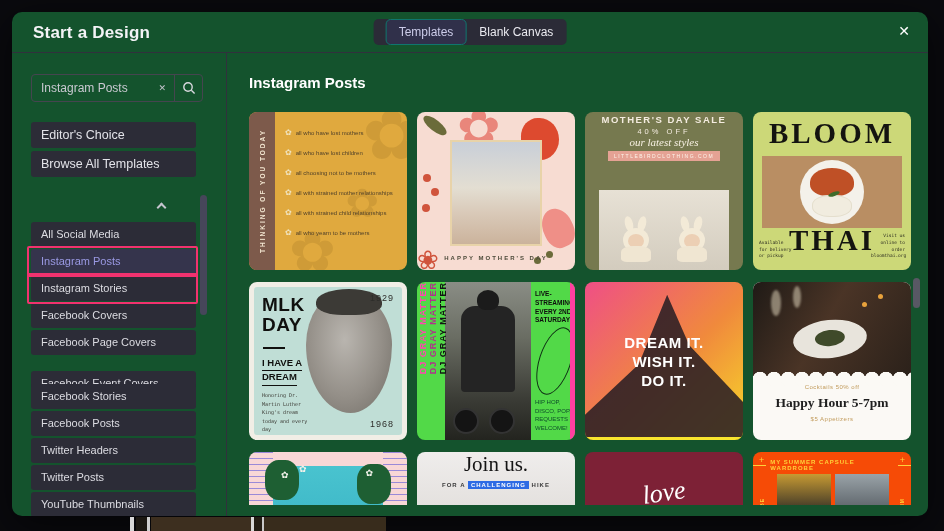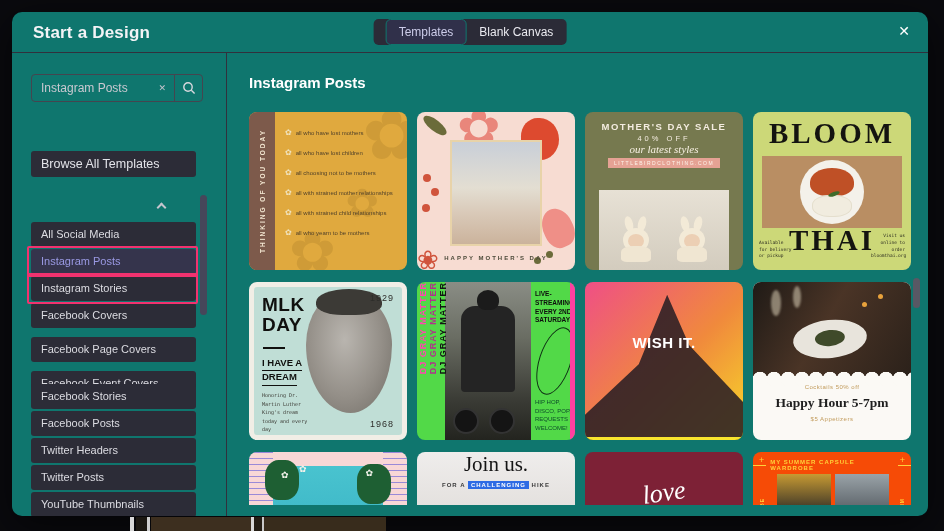--- a/index.html
+++ b/index.html
@@ -2,21 +2,21 @@
 <html><head>
 <meta charset="utf-8">
 <style>
   * { margin:0; padding:0; box-sizing:border-box; }
   html,body { width:944px; height:531px; background:#0a0a0e; overflow:hidden;
               font-family:"Liberation Sans", sans-serif; }
   .abs { position:absolute; }
 
   
   .modal { position:absolute; left:12px; top:12px; width:916px; height:504px;
-           background:#0f766e; border-radius:10px; box-shadow:0 10px 40px rgba(0,0,0,.6); overflow:hidden; }
+           background:#14532d; border-radius:10px; box-shadow:0 10px 40px rgba(0,0,0,.6); overflow:hidden; }
   .modal-header { position:absolute; left:0; top:0; right:0; height:41px;
                   border-bottom:1px solid #31313d; }
   .modal-title { position:absolute; left:21px; top:0; line-height:41px;
                  font-size:17px; font-weight:bold; color:#f3f3f6; letter-spacing:.2px; }
   .tab-group { position:absolute; left:50%; transform:translateX(-50%); top:7px;
                display:flex; background:#2b2b37; border-radius:5px; }
   .tab { padding:6px 13px; font-size:12px; border-radius:5px; cursor:pointer; }
   .tab-selected { background:#30304a; border:1px solid #0f766e; color:#cbcbe8; padding:5px 12px;margin-left:12px; }
   .tab-plain { color:#e9e9ef; }
   .close-x { position:absolute; right:18px; top:11px; color:#ffffff; font-size:14px; cursor:pointer; }
@@ -73,21 +73,21 @@
   
   .c2 { background:#f7dcd2; }
   .c2-photo { position:absolute; left:33px; top:28px; width:92px; height:106px;
               border:2px solid #e8d3a9;
               background:linear-gradient(180deg,#c9cfd8 0%,#e3ded2 45%,#d9c9b8 70%,#cbb39c 100%); }
   .c2-cap { position:absolute; bottom:9px; width:100%; text-align:center;
             font-size:6px; letter-spacing:2px; color:#4c4a39; font-weight:bold; }
 
   
   .c3 { background:#76794f; text-align:center; }
-  .c3-t1 { margin-top:9px; color:#f4ece0; font-size:9.5px; font-weight:bold; letter-spacing:1.5px; }
+  .c3-t1 { margin-top:2px; color:#f4ece0; font-size:9.5px; font-weight:bold; letter-spacing:1.5px; }
   .c3-t2 { color:#f4ece0; font-size:7.5px; letter-spacing:3px; margin-top:2px; }
   .c3-t3 { color:#f7f0e2; font-size:11px; font-style:italic; font-family:"Liberation Serif",serif; }
   .c3-banner { margin:3px auto 0; width:112px; background:#e5a294; color:#fdf3ea;
                font-size:5px; letter-spacing:1.5px; padding:2px 0; }
   .c3-photo { position:absolute; left:14px; right:14px; bottom:0; height:80px;
               background:linear-gradient(180deg,#e7e1d5,#d3ccbe); }
   .bunny { position:absolute; bottom:8px; width:30px; height:42px; }
   .bunny .head { position:absolute; top:8px; left:2px; width:26px; height:24px; background:#f3ead7; border-radius:50%; }
   .bunny .face { position:absolute; top:14px; left:7px; width:16px; height:14px; background:#eccfb4; border-radius:50%; }
   .bunny .e1,.bunny .e2 { position:absolute; top:-4px; width:8px; height:16px; background:#f3ead7; border-radius:50%; }
@@ -214,29 +214,30 @@
       <span class="search-clear">✕</span>
       <span class="search-sep"></span>
       <span class="search-btn">
         <svg width="14" height="14" viewBox="0 0 14 14">
           <circle cx="6" cy="6" r="4.2" fill="none" stroke="#d8d8de" stroke-width="1.4"></circle>
           <line x1="9.3" y1="9.3" x2="12.6" y2="12.6" stroke="#d8d8de" stroke-width="1.4"></line>
         </svg>
       </span>
     </div>
 
+    <div class="side-btn" style="top:69px">Editor's Choice</div>
     <div class="side-btn" style="top:98px">Browse All Templates</div>
 
     <div class="chev-up"></div>
 
     <div class="side-item" style="top:169px">All Social Media</div>
     <div class="side-item sel" style="top:196px">Instagram Posts</div>
     <div class="side-item" style="top:223px">Instagram Stories</div>
     <div class="side-item" style="top:250px">Facebook Covers</div>
-    <div class="side-item" style="top:284px">Facebook Page Covers</div>
+    <div class="side-item" style="top:277px">Facebook Page Covers</div>
     <div class="side-item" style="top:318px">Facebook Event Covers</div>
     <div class="side-item" style="top:331px">Facebook Stories</div>
     <div class="side-item" style="top:358px">Facebook Posts</div>
     <div class="side-item" style="top:385px">Twitter Headers</div>
     <div class="side-item" style="top:412px">Twitter Posts</div>
     <div class="side-item" style="top:439px">YouTube Thumbnails</div>
 
     <div class="annot" style="top:193px"></div>
     <div class="annot" style="top:220px"></div>
 
@@ -370,21 +371,23 @@
         </div>
       <div class="c6-tr">LIVE-STREAMING EVERY 2ND SATURDAY</div>
       <div class="c6-el"></div>
       <div class="c6-br">HIP HOP, DISCO, POP, REQUESTS WELCOME!</div>
       <div class="c6-pink"></div>
     </div>
 
     <div class="card c7" style="left:357px; top:229px">
       <div class="c7-mtn"></div>
       <div class="c7-txt">
+        <div>DREAM IT.</div>
         <div>WISH IT.</div>
+        <div>DO IT.</div>
       </div>
       <div class="c7-bar"></div>
     </div>
 
     <div class="card c8" style="left:525px; top:229px">
       <div class="c8-photo">
         <div class="c8-glow1"></div>
           <div class="c8-glow2"></div>
         <div class="c8-c1" style="right:28px; top:12px"></div>
         <div class="c8-c2" style="right:44px; top:20px"></div>

